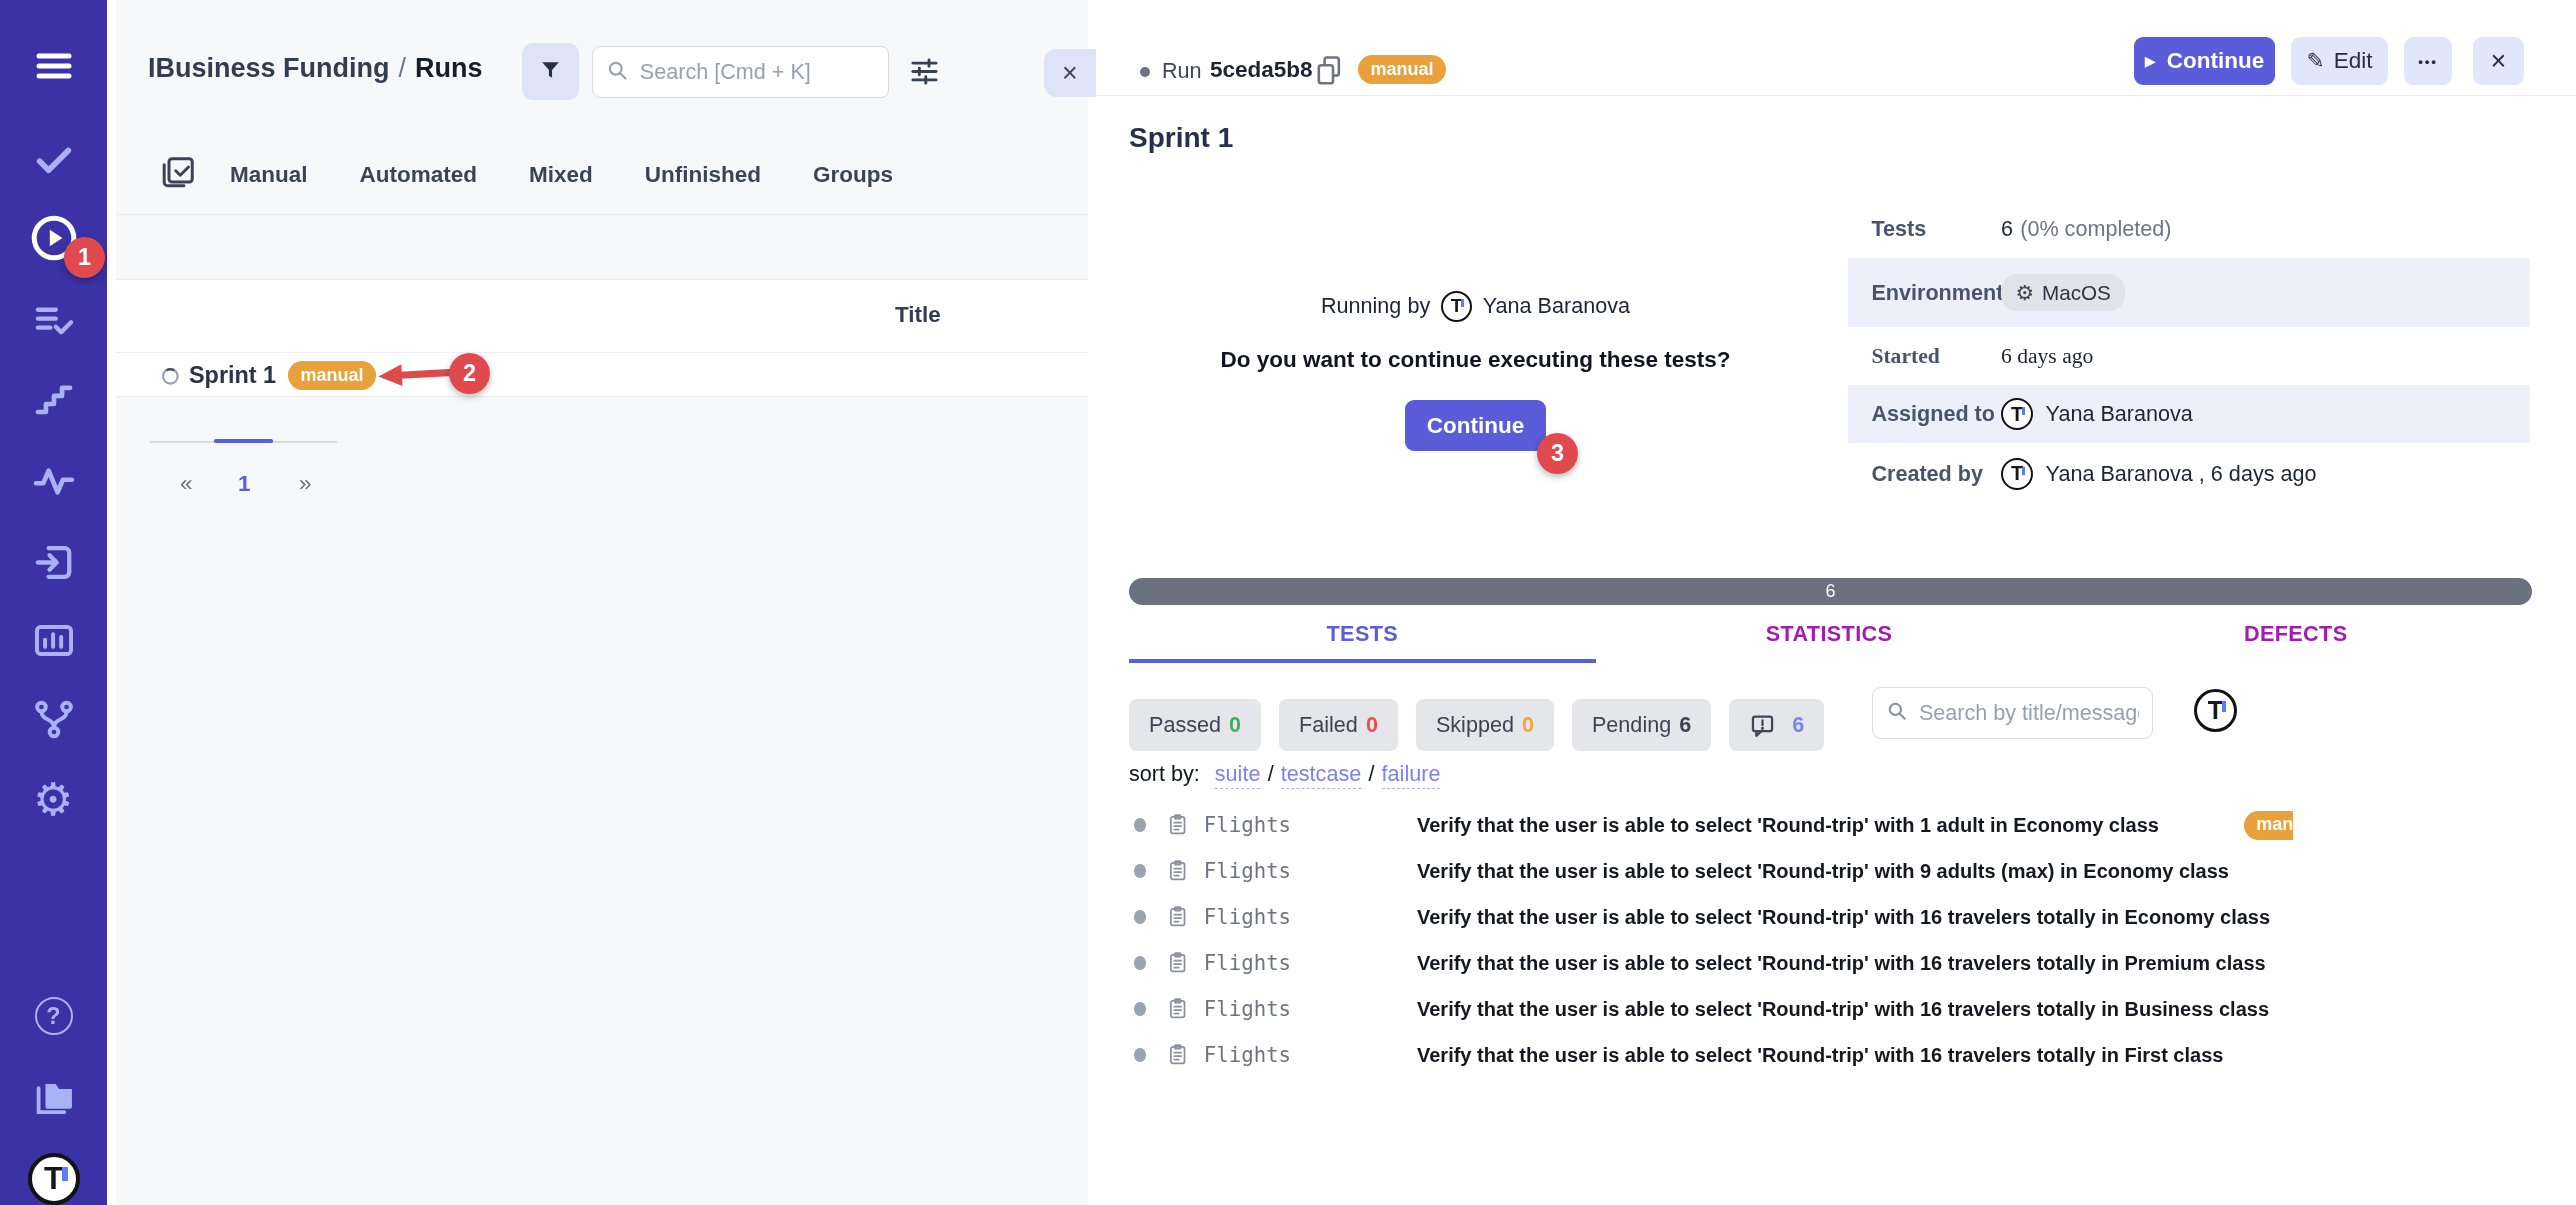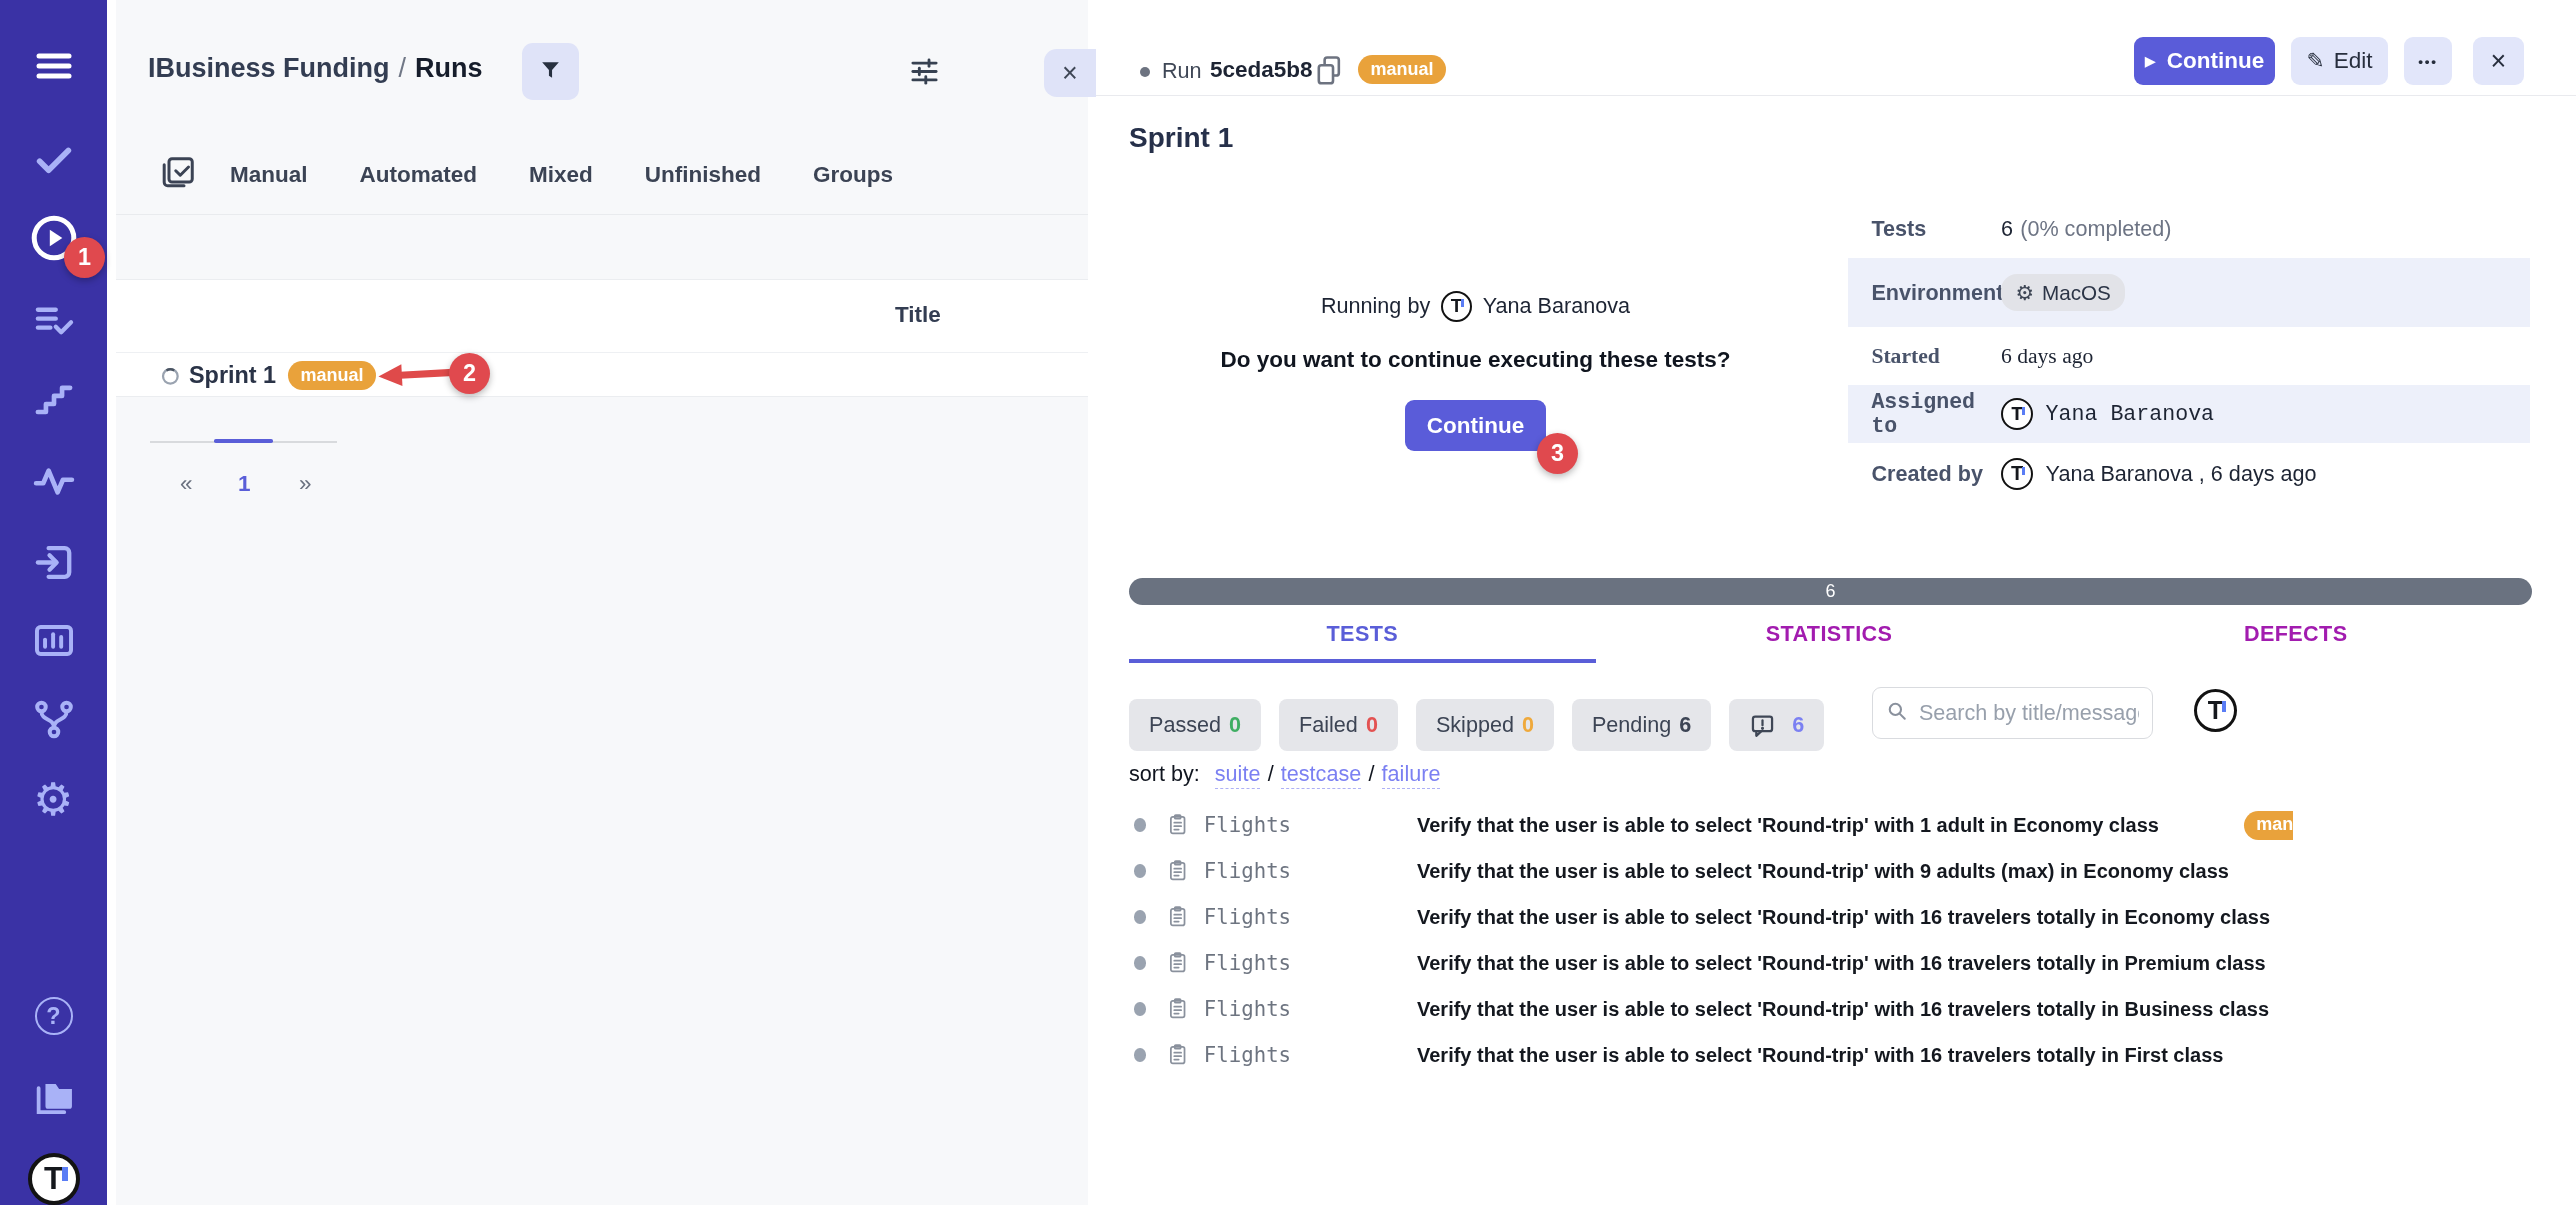--- a/index.html
+++ b/index.html
@@ -217,20 +217,31 @@
   <div class="breadcrumb">
     <span>IBusiness Funding</span><span class="sep">/</span><span class="page">Runs</span>
   </div>
   <div class="filter-btn">
     <span>
       <svg width="25" height="25" viewBox="0 0 24 24">
           <path d="M4 4h16l-6.5 7.5V19l-3-2v-5.5z" fill="#273040"></path>
         </svg>
     </span>
   </div>
+  <div class="search1">
+    <span>
+      <svg width="23.4" height="23.4" viewBox="0 0 24 24">
+          <g fill="none" stroke="#9aa1ad" stroke-width="2.2" stroke-linecap="round">
+            <circle cx="10" cy="10" r="6"></circle>
+            <path d="M14.8 14.8L20 20"></path>
+          </g>
+        </svg>
+    </span>
+    <input type="text" placeholder="Search [Cmd + K]" style="">
+  </div>
   <div class="sliders-btn">
     <svg width="31" height="31" viewBox="0 0 24 24">
         <g fill="none" stroke="#374151" stroke-width="2.2" stroke-linecap="round">
           <path d="M3 5.5h18"></path>
           <path d="M15.5 3v5"></path>
           <path d="M3 12h18"></path>
           <path d="M8 9.5v5"></path>
           <path d="M3 18.5h18"></path>
           <path d="M13 16v5"></path>
         </g>
@@ -355,21 +366,21 @@
           <span>MacOS</span>
         </span>
       </div>
     </div>
     <div class="drow" style="height:58px;font-family:Liberation Serif, serif;">
       <div class="dlabel">Started</div>
       <div class="dval">
           <span>6 days ago</span>
         </div>
     </div>
-    <div class="drow lav" style="height:58px;font-family:Liberation Mono, monospace;">
+    <div class="drow lav" style="height:58px;">
       <div class="dlabel">Assigned to</div>
       <div class="dval">
         <span class="tava" style="width:32px;height:32px;border:2.7px solid #121212;font-size:20px;">
           <span>T</span>
             <span class="blue" style="width:2.7px;height:8px;right:6.3px;top:7.2px;"></span>
         </span>
         <span>Yana Baranova</span>
       </div>
     </div>
     <div class="drow" style="height:61px;">

